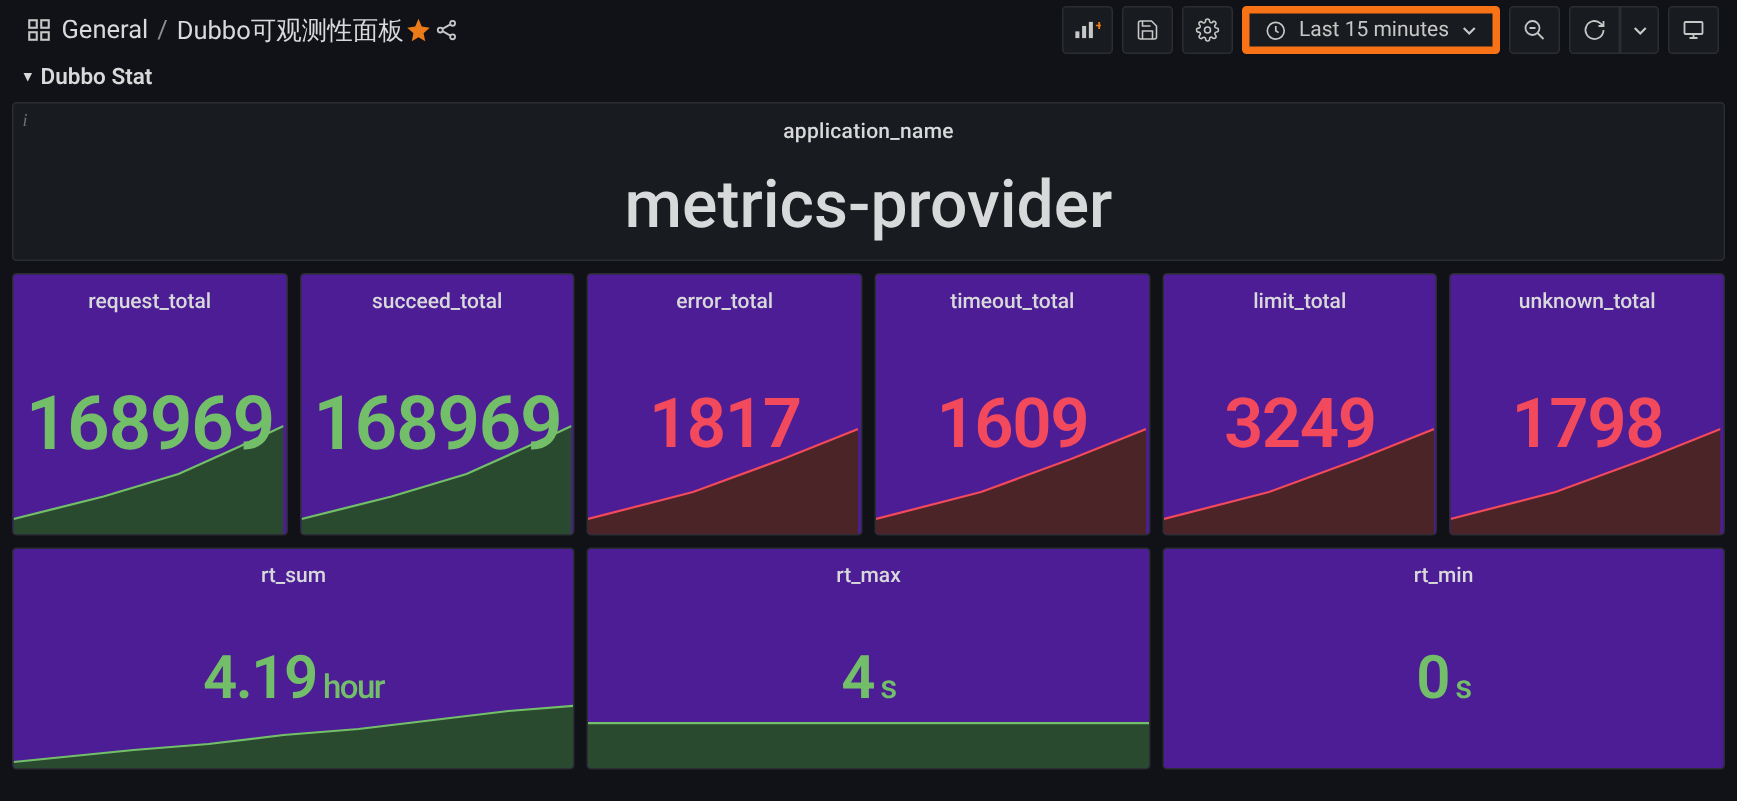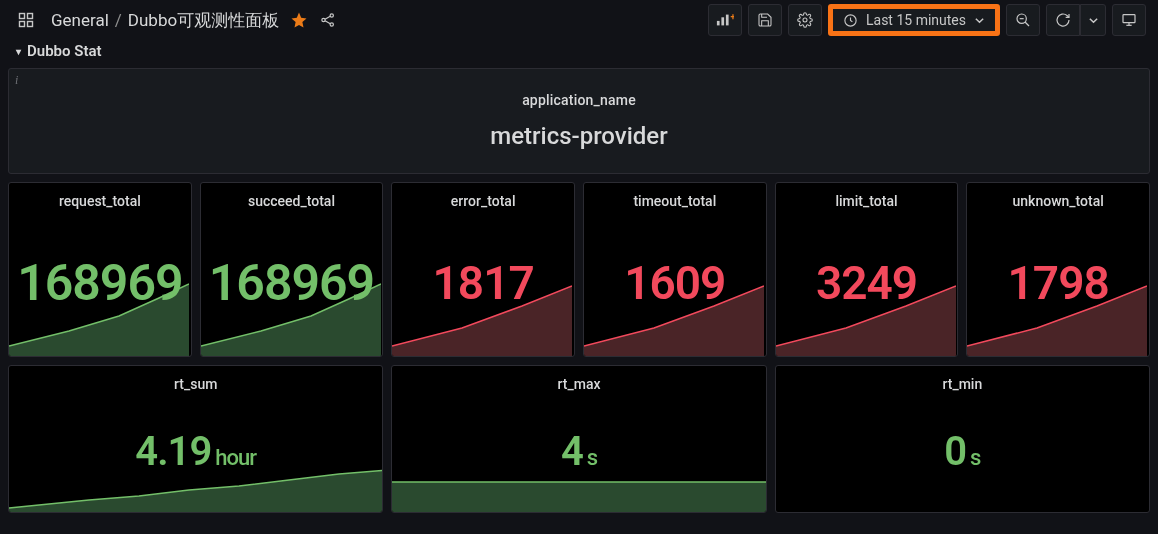--- a/index.html
+++ b/index.html
@@ -14,21 +14,21 @@
   .topbar {
     height: 40px;
     display: flex;
     align-items: center;
     padding: 0 12px;
     gap: 10px;
   }
   .topbar-left {
     display: flex;
     align-items: center;
-    gap: 11px;
+    gap: 1px;
     flex: 1;
   }
   .breadcrumb {
     display: flex;
     align-items: center;
     gap: 6px;
     font-size: 17px;
     color: #d8d9da;
   }
   .breadcrumb .sep { color: #8e8e8e; }
@@ -91,38 +91,38 @@
     font-size: 12px;
   }
   .panel-title {
     font-size: 14px;
     color: #d8d9da;
     font-weight: 500;
     margin-bottom: 14px;
     letter-spacing: .2px;
   }
   .big-value {
-    font-size: 24px;
+    font-size: 44px;
     color: #d8d9da;
     font-weight: 500;
   }
   .grid6 {
     display: grid;
     grid-template-columns: repeat(6, 1fr);
     gap: 8px;
     margin: 0 8px 8px 8px;
   }
   .grid3 {
     display: grid;
     grid-template-columns: repeat(3, 1fr);
     gap: 8px;
     margin: 0 8px 0 8px;
   }
   .panel {
-    background: #000000;
+    background: #4c1d95;
     border: 1px solid #2c2c33;
     border-radius: 3px;
     height: 175px;
     position: relative;
     overflow: hidden;
     display: flex;
     flex-direction: column;
   }
   .panel.short { height: 148px; }
   .ptitle {

